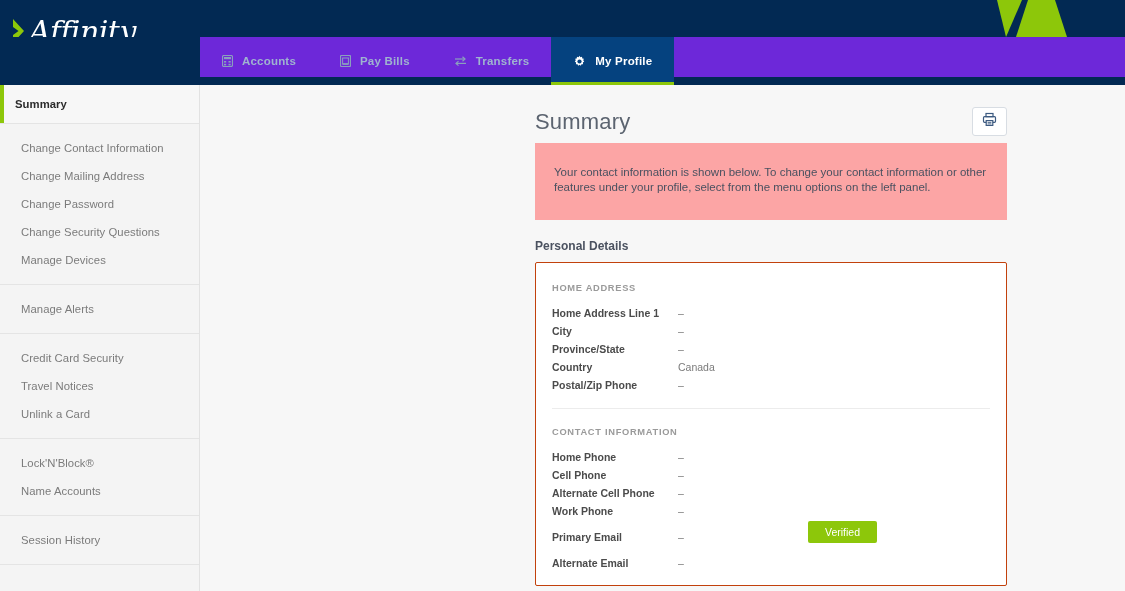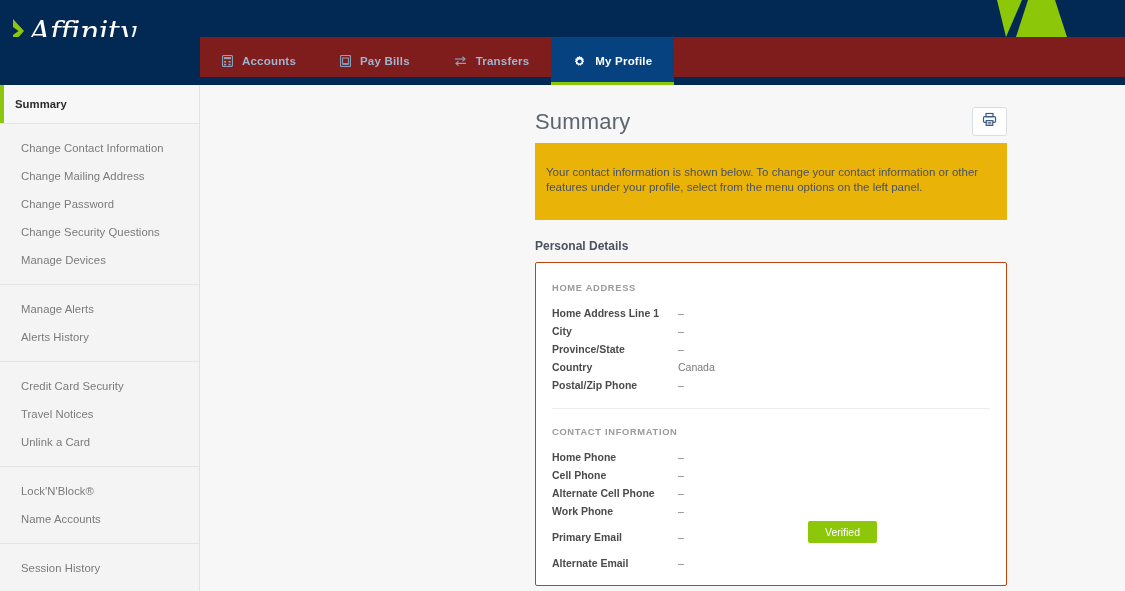--- a/index.html
+++ b/index.html
@@ -70,21 +70,21 @@
     width: 1125px;
     height: 48px;
     background: #022953;
   }
   .navbar-inner {
     position: absolute;
     left: 200px;
     top: 0;
     right: 0;
     height: 40px;
-    background: #7f1d1d;
+    background: #6d28d9;
     display: flex;
     align-items: stretch;
   }
   .nav-tab {
     display: flex;
     align-items: center;
     gap: 9px;
     padding: 0 22px;
     height: 48px;
     color: #9fb4cf;
@@ -166,22 +166,22 @@
     border: 1px solid #d8dde3;
     border-radius: 3px;
     background: #ffffff;
     display: flex;
     align-items: center;
     justify-content: center;
     cursor: pointer;
   }
   .info-banner {
     margin: 0 118px 0 335px;
-    background: #eab308;
-    padding: 22px 11px;
+    background: #fca5a5;
+    padding: 22px 19px;
     height: 77px;
   }
   .info-banner p {
     font-size: 11.5px;
     color: #4a5160;
     line-height: 15px;
     max-width: 450px;
   }
   .section-title {
     margin: 19px 0 9px 335px;
@@ -341,23 +341,20 @@
     </div>
     <div class="side-item">
       <span>Manage Devices</span>
     </div>
   </div>
 
   <div class="side-group">
     <div class="side-item">
       <span>Manage Alerts</span>
     </div>
-    <div class="side-item">
-      <span>Alerts History</span>
-    </div>
   </div>
 
   <div class="side-group">
     <div class="side-item">
       <span>Credit Card Security</span>
     </div>
     <div class="side-item">
       <span>Travel Notices</span>
     </div>
     <div class="side-item">

